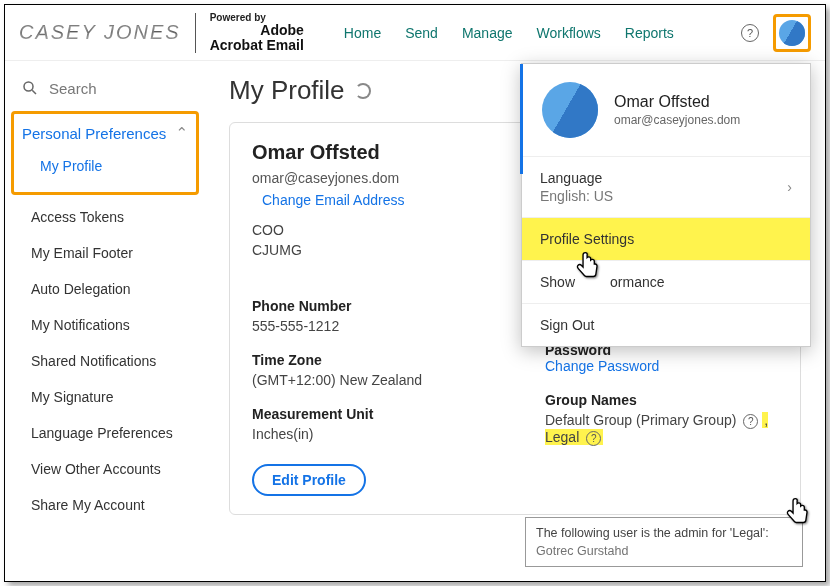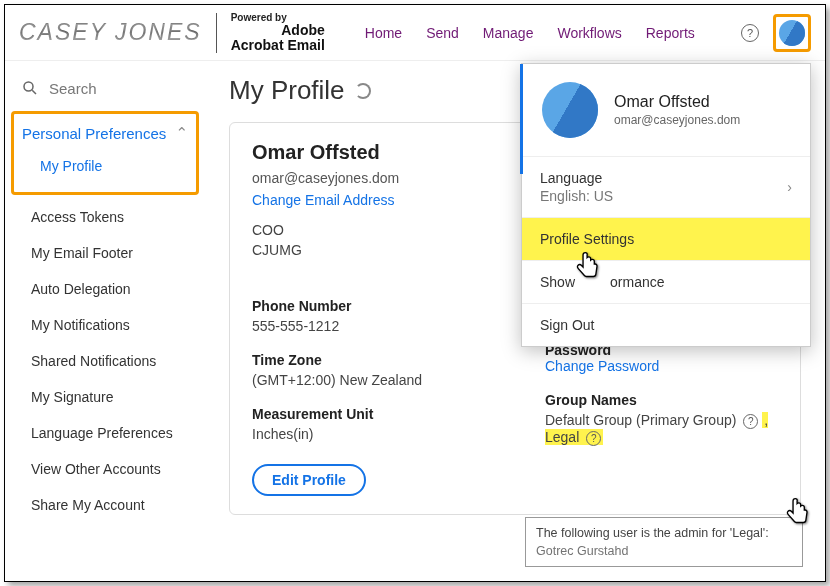--- a/index.html
+++ b/index.html
@@ -1,30 +1,30 @@
 <!DOCTYPE html>
 <html><head>
 <meta charset="utf-8">
 <style>
   * { box-sizing: border-box; margin: 0; padding: 0; }
   body { font-family: -apple-system, BlinkMacSystemFont, "Segoe UI", Arial, sans-serif; background: #fff; width: 830px; height: 586px; overflow: hidden; position: relative; color: #2c2c2c; }
   .frame { position: absolute; inset: 4px; border: 1px solid #000; box-shadow: 4px 4px 6px rgba(0,0,0,0.35); background:#fff; overflow:hidden; }
 
   
   .header { display:flex; align-items:center; height:56px; padding: 0 14px; border-bottom:1px solid #eee; }
-  .brand-logo { font-family: Impact, sans-serif; font-size:23px; letter-spacing:2px; font-style: italic;
+  .brand-logo { font-family: Impact, sans-serif; font-size:20px; letter-spacing:2px; font-style: italic;
     background: linear-gradient(#999,#555,#aaa); -webkit-background-clip:text; background-clip:text; color:transparent;
     text-shadow: 0 1px 0 rgba(255,255,255,.2); }
   .vsep { width:1px; height:40px; background:#555; margin:0 14px; }
   .poweredby { line-height:1.1; }
   .poweredby .pb1 { font-size:10px; font-weight:700; color:#222; }
   .poweredby .pb2 { font-size:14px; font-weight:700; color:#111;text-align:right; }
   .poweredby .pb3 { font-size:14px; font-weight:700; color:#111; }
   .nav { display:flex; gap:24px; margin-left:40px; }
-  .nav a { color:#701a75; font-size:14px; text-decoration:none; }
+  .nav a { color:#0f766e; font-size:14px; text-decoration:none; }
   .spacer { flex:1; }
   .help-circle { width:18px; height:18px; border:1.5px solid #666; border-radius:50%; display:flex; align-items:center; justify-content:center; font-size:11px; color:#555; margin-right:14px;}
   .avatar-sm { width:26px; height:26px; border-radius:50%; position:relative; }
   .avatar-sm-wrap { padding:3px; border:3px solid #f59b00; border-radius:4px; }
 
   
   .body { display:flex; height: calc(100% - 56px); }
   .sidebar { width:200px; padding:12px 0 0 0; }
   .search { display:flex; align-items:center; gap:10px; padding: 6px 16px 14px; color:#777; font-size:15px;}
   .search svg { width:18px; height:18px; stroke:#666; }
@@ -133,21 +133,21 @@
 
     <div class="main">
       <div class="page-title">
         <span>My Profile</span>
         <span class="refresh"></span>
       </div>
 
       <div class="card">
         <h3 class="name">Omar Offsted</h3>
         <div class="muted">omar@caseyjones.dom</div>
-        <div class="link" style="margin-top:6px;">Change Email Address</div>
+        <div class="link" style="margin-top:6px;margin-left:10px">Change Email Address</div>
         <div class="val" style="margin-top:14px">COO</div>
         <div class="val">CJUMG</div>
 
         <div class="row2">
           <div class="col">
             <div class="lbl">Phone Number</div>
             <div class="val">555-555-1212</div>
             <div class="lbl">Time Zone</div>
             <div class="val">(GMT+12:00) New Zealand</div>
             <div class="lbl">Measurement Unit</div>

